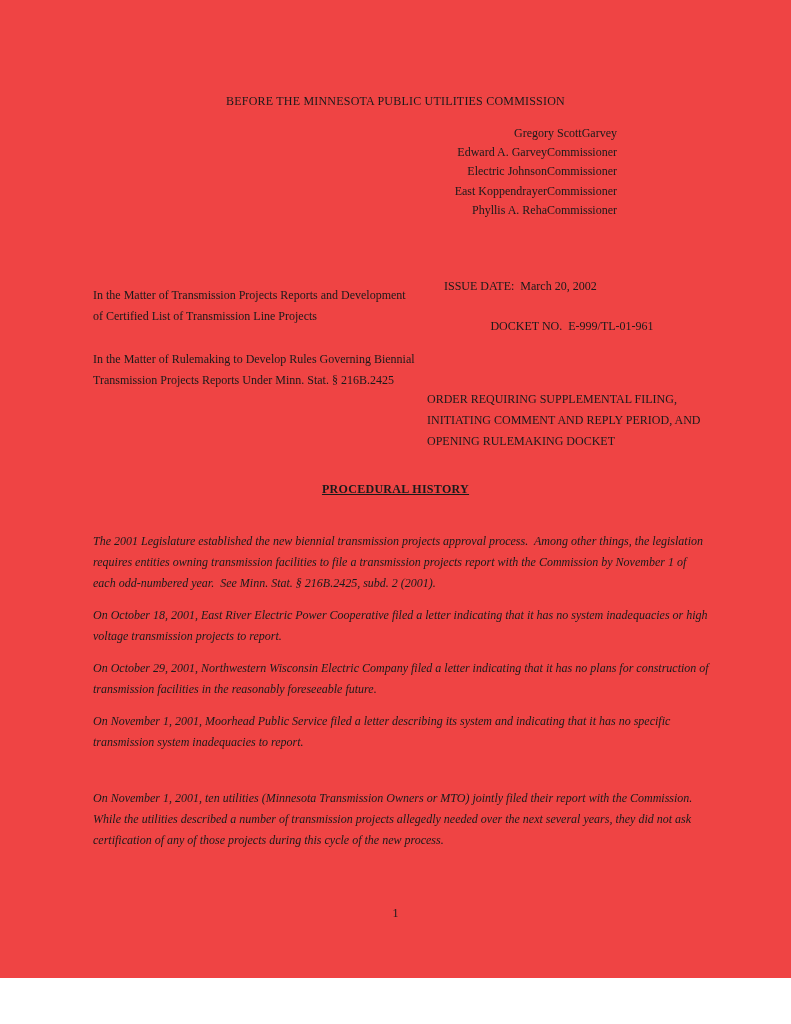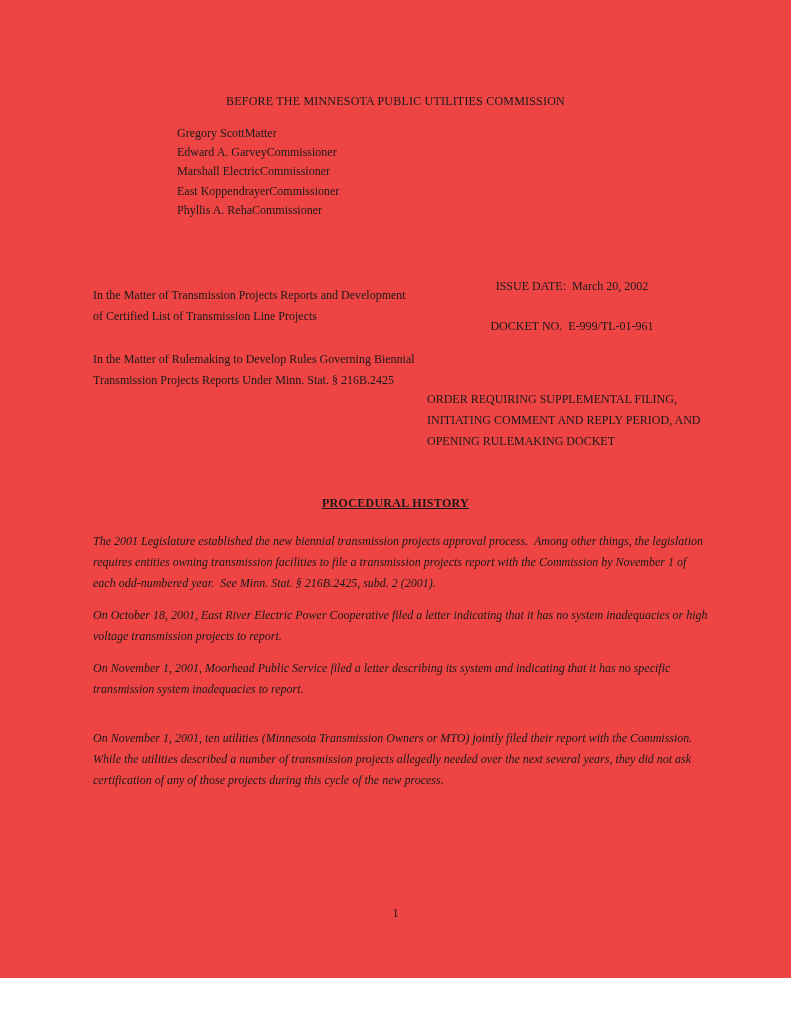--- a/index.html
+++ b/index.html
@@ -26,80 +26,80 @@
   }
   .commissioners {
     position: absolute;
     top: 124px;
     left: 177px;
     width: 440px;
     line-height: 19.2px;
   }
   .commissioner-row {
     display: flex;
-    justify-content: flex-start;
+    justify-content: flex-end;
   }
   .caption { position: absolute; top: 0; left: 0; width: 100%; height: 100%; }
   .caption .block { position: absolute; white-space: pre-wrap; }
   .matter-1 { left: 93px; top: 285px; width: 322px; }
   .matter-2 { left: 93px; top: 349px; width: 322px; }
-  .issue-date { left: 427px; top: 276px; width: 290px; text-align: center; }
+  .issue-date { left: 444px; top: 276px; width: 290px; }
   .docket-1 { left: 427px; top: 316px; width: 290px; text-align: center; }
   .docket-2 { left: 427px; top: 349px; width: 290px; }
   .order-title { left: 427px; top: 389px; width: 292px; }
   .section-heading {
     position: absolute;
-    top: 493px;
+    top: 479px;
     left: 0;
     width: 100%;
     text-align: center;
     font-weight: bold;
   }
   .section-heading span {
     text-decoration: underline;
     letter-spacing: 0.3px;
   }
   .body-text {
     position: absolute;
     top: 531px;
     left: 93px;
     width: 618px;
     font-style: italic;
   }
   .body-text p {
     margin-bottom: 11px;
     white-space: pre-wrap;
   }
-  .body-text p.gap-after { margin-bottom: 28px; }
+  .body-text p.gap-after { margin-bottom: 35px; }
   .page-number {
     position: absolute;
     top: 903px;
     left: 0;
     width: 100%;
     text-align: center;
   }
 </style>
 </head>
 <body>
 
 <div class="page">
 
   <div class="doc-title">BEFORE THE MINNESOTA PUBLIC UTILITIES COMMISSION</div>
 
   <div class="commissioners">
     <div class="commissioner-row">
       <span>Gregory Scott</span>
-      <span>Matter</span>
+      <span>Garvey</span>
     </div>
     <div class="commissioner-row">
       <span>Edward A. Garvey</span>
       <span>Commissioner</span>
     </div>
     <div class="commissioner-row">
-      <span>Marshall Electric</span>
+      <span>Electric Johnson</span>
       <span>Commissioner</span>
     </div>
     <div class="commissioner-row">
       <span>East Koppendrayer</span>
       <span>Commissioner</span>
     </div>
     <div class="commissioner-row">
       <span>Phyllis A. Reha</span>
       <span>Commissioner</span>
     </div>
@@ -113,19 +113,20 @@
     <div class="block order-title">ORDER REQUIRING SUPPLEMENTAL FILING, INITIATING COMMENT AND REPLY PERIOD, AND OPENING RULEMAKING DOCKET</div>
   </div>
 
   <div class="section-heading">
     <span>PROCEDURAL HISTORY</span>
   </div>
 
   <div class="body-text">
     <p>The 2001 Legislature established the new biennial transmission projects approval process.  Among other things, the legislation requires entities owning transmission facilities to file a transmission projects report with the Commission by November 1 of each odd-numbered year.  See Minn. Stat. § 216B.2425, subd. 2 (2001).</p>
     <p>On October 18, 2001, East River Electric Power Cooperative filed a letter indicating that it has no system inadequacies or high voltage transmission projects to report.</p>
+    <p>On October 29, 2001, Northwestern Wisconsin Electric Company filed a letter indicating that it has no plans for construction of transmission facilities in the reasonably foreseeable future.</p>
     <p class="gap-after">On November 1, 2001, Moorhead Public Service filed a letter describing its system and indicating that it has no specific transmission system inadequacies to report.</p>
     <p>On November 1, 2001, ten utilities (Minnesota Transmission Owners or MTO) jointly filed their report with the Commission.  While the utilities described a number of transmission projects allegedly needed over the next several years, they did not ask certification of any of those projects during this cycle of the new process.</p>
   </div>
 
   <div class="page-number">1</div>
 
 </div>
 
 </body></html>

